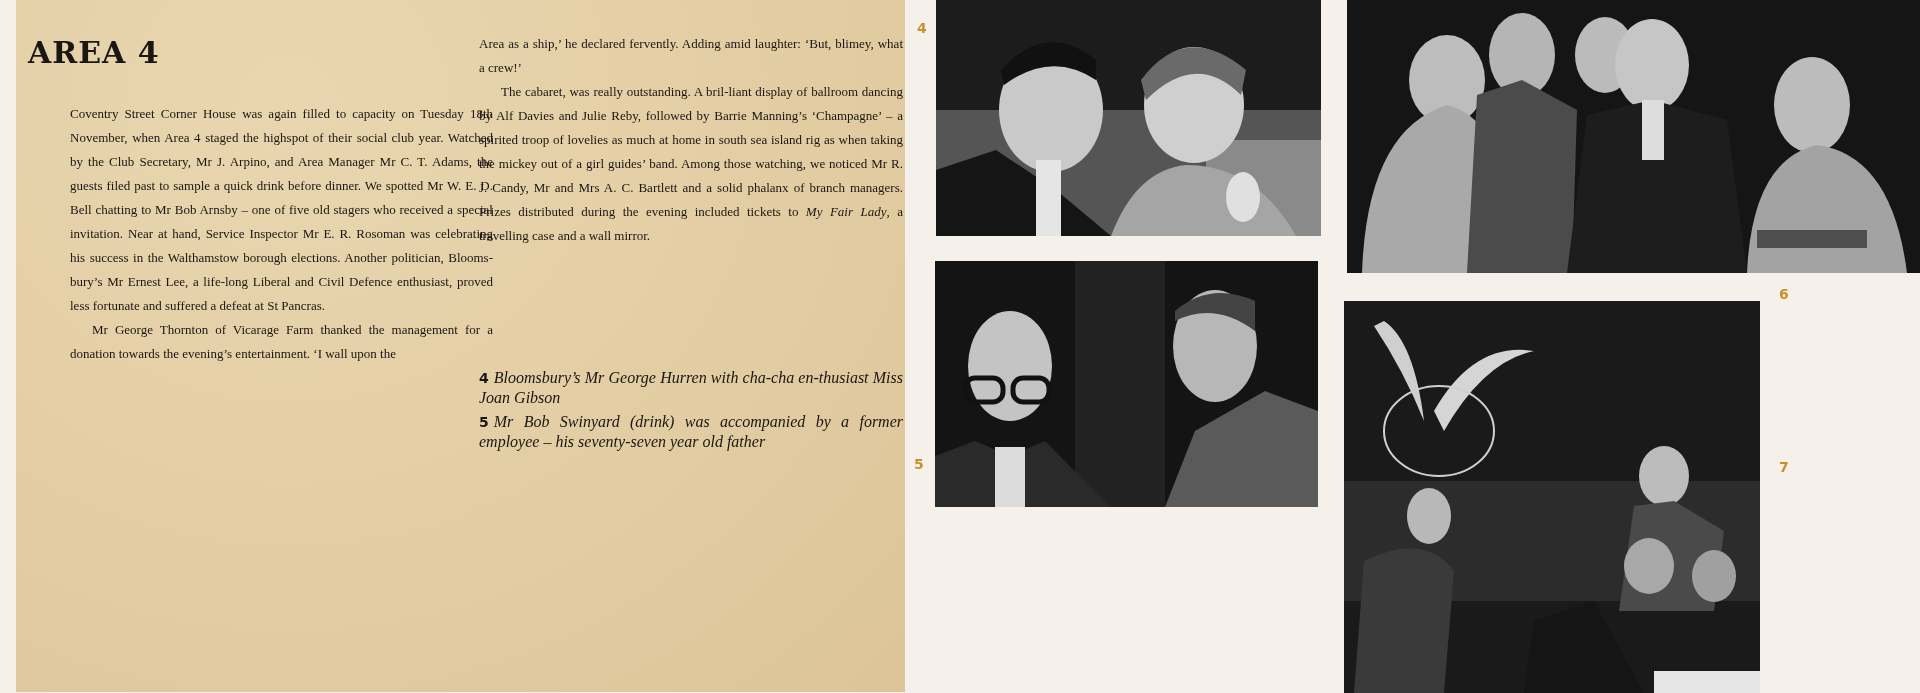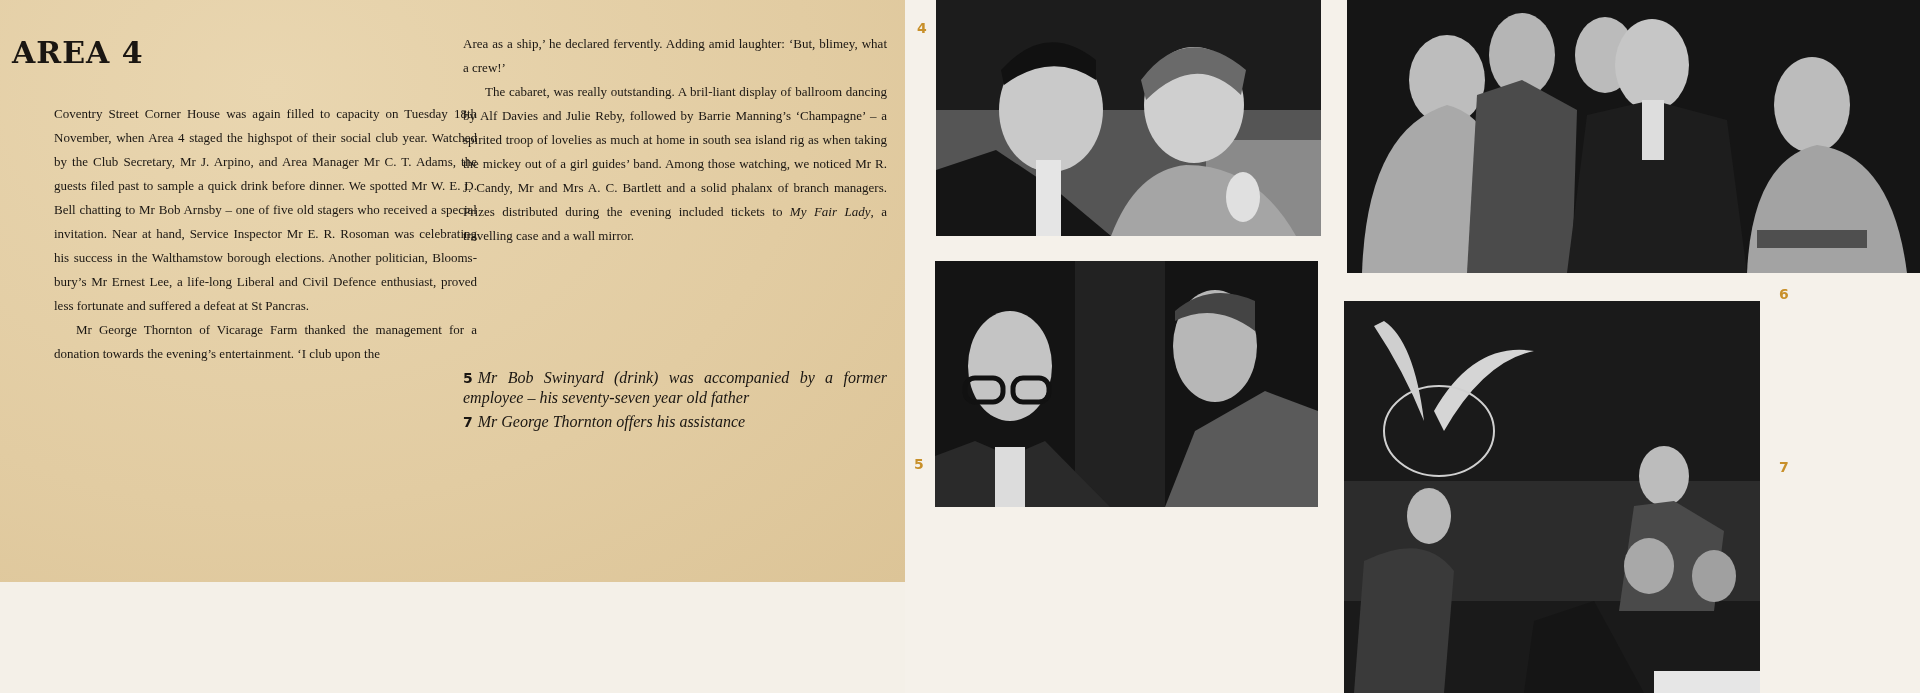--- a/index.html
+++ b/index.html
@@ -1,17 +1,17 @@
 <!DOCTYPE html>
 <html><head>
 <meta charset="utf-8">
 <style>
   html, body { margin:0; padding:0; }
   body { width:1920px; height:693px; overflow:hidden; position:relative; background:#f4f0e8; font-family:"Liberation Serif","DejaVu Serif",serif; }
-  .left-page { position:absolute; left:0; top:0; width:905px; height:582px;
+  .left-page { position:absolute; left:16px; top:0; width:905px; height:692px;
     background: radial-gradient(ellipse at 30% 15%, #e9d6b0 0%, #e2cca2 60%, #dcc497 100%); }
   .right-page { position:absolute; left:905px; top:0; width:1015px; height:693px; background:#f5f1ea; }
   .heading { position:absolute; left:12px; top:35px; font-family:"DejaVu Serif","Liberation Serif",serif; font-weight:bold; font-size:30px; letter-spacing:1px; color:#1a1612; margin:0; }
   .col { position:absolute; font-size:13px; line-height:24px; color:#1a1612; text-align:justify; }
   .col p { margin:0; }
   .col p.indent { text-indent:22px; }
   .col1 { left:12px; top:102px; width:423px;margin-left:42px; }
   .col2 { left:463px; top:32px; width:424px; }
   .captions { position:absolute; left:463px; top:368px; width:424px; font-size:16px; line-height:20px; color:#1a1612; text-align:justify; }
   .cap { margin:0 0 4px 0; }
@@ -22,31 +22,31 @@
   .photo-num { position:absolute; font-family:"DejaVu Sans","Liberation Sans",sans-serif; font-weight:bold; font-size:14px; color:#c8902a; }
 </style>
 </head>
 <body>
 
 <div class="left-page">
   <h1 class="heading">AREA 4</h1>
 
   <div class="col col1">
     <p>Coventry Street Corner House was again filled to capacity on Tuesday 18th November, when Area 4 staged the highspot of their social club year. Watched by the Club Secretary, Mr J. Arpino, and Area Manager Mr C. T. Adams, the guests filed past to sample a quick drink before dinner. We spotted Mr W. E. D. Bell chatting to Mr Bob Arnsby – one of five old stagers who received a special invitation. Near at hand, Service Inspector Mr E. R. Rosoman was celebrating his success in the Walthamstow borough elections. Another politician, Blooms-bury’s Mr Ernest Lee, a life-long Liberal and Civil Defence enthusiast, proved less fortunate and suffered a defeat at St Pancras.</p>
-    <p class="indent">Mr George Thornton of Vicarage Farm thanked the management for a donation towards the evening’s entertainment. ‘I club upon the</p>
+    <p class="indent">Mr George Thornton of Vicarage Farm thanked the management for a donation towards the evening’s entertainment. ‘I wall upon the</p>
   </div>
 
   <div class="col col2">
     <p>Area as a ship,’ he declared fervently. Adding amid laughter: ‘But, blimey, what a crew!’</p>
     <p class="indent"><span>The cabaret, was really outstanding. A bril-liant display of ballroom dancing by Alf Davies and Julie Reby, followed by Barrie Manning’s ‘Champagne’ – a spirited troop of lovelies as much at home in south sea island rig as when taking the mickey out of a girl guides’ band. Among those watching, we noticed Mr R. J. Candy, Mr and Mrs A. C. Bartlett and a solid phalanx of branch managers. Prizes distributed during the evening included tickets to </span><i>My Fair Lady</i><span>, a travelling case and a wall mirror.</span></p>
   </div>
 
   <div class="captions">
+    <p class="cap"><span class="cap-num">4</span><span class="cap-text">Bloomsbury’s Mr George Hurren with cha-cha en-thusiast Miss Joan Gibson</span></p>
     <p class="cap"><span class="cap-num">5</span><span class="cap-text">Mr Bob Swinyard (drink) was accompanied by a former employee – his seventy-seven year old father</span></p>
-    <p class="cap"><span class="cap-num">7</span><span class="cap-text">Mr George Thornton offers his assistance</span></p>
   </div>
 </div>
 
 <div class="right-page"></div>
 
 <span class="photo-num" style="left:917px; top:20px;">4</span>
 <div class="photo" style="left:936px; top:0; width:385px; height:236px;">
   <svg viewBox="0 0 385 236" preserveAspectRatio="none">
     <rect width="385" height="236" fill="#1c1c1c"></rect>
     <rect x="0" y="110" width="385" height="126" fill="#555"></rect>

